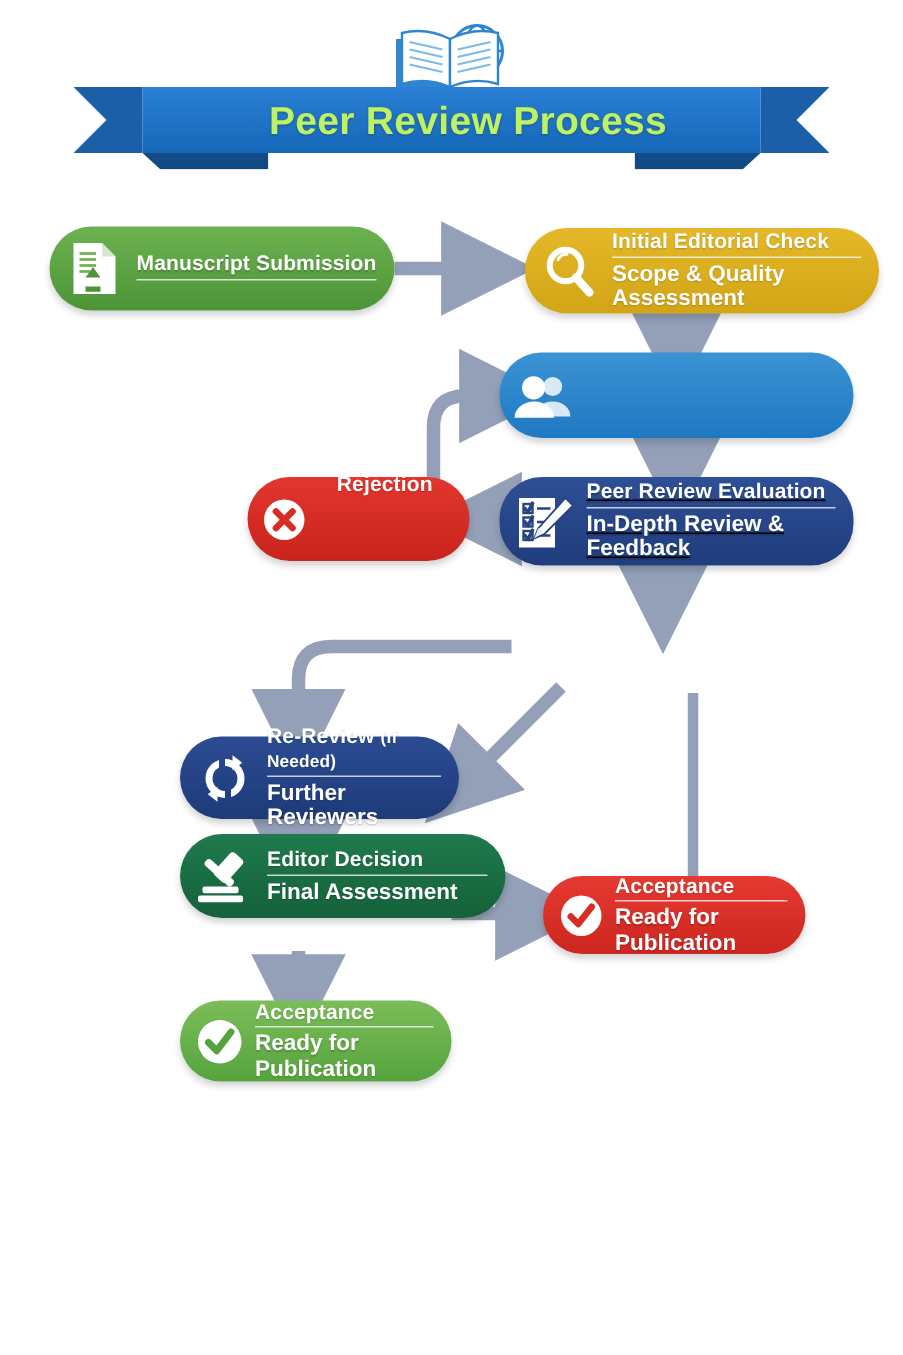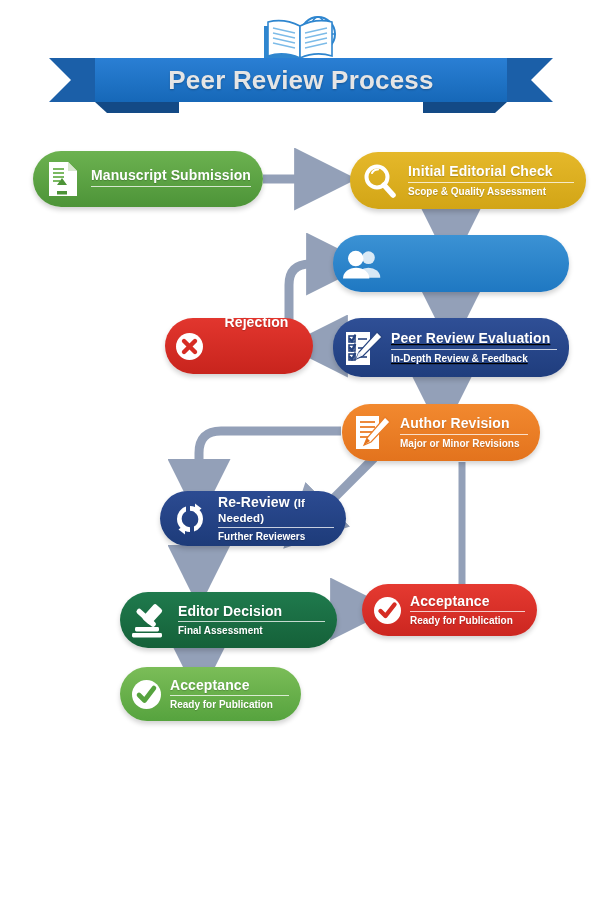--- a/index.html
+++ b/index.html
@@ -18,22 +18,23 @@
     position:absolute;left:95px;top:58px;width:412px;height:44px;
     background:#1e6fc0;
   }
   .ribbon-grad{
     position:absolute;left:0;top:0;right:0;bottom:0;
     background:linear-gradient(180deg,#2a7fd4 0%,#1668b8 100%);
   }
   .ribbon-title{
     position:absolute;left:0;top:0;width:100%;height:44px;
     display:flex;align-items:center;justify-content:center;
-    color:#e5e5e5;font-size:26px;font-weight:bold;letter-spacing:.2px;
+    color:#bef264;font-size:26px;font-weight:bold;letter-spacing:.2px;
     text-shadow:0 1px 2px rgba(0,0,0,.25);
+    padding-left:11px;
   }
   .ribbon-tail{position:absolute;width:46px;height:44px;top:58px;background:#1b5fa8;}
   .tail-left{left:49px;clip-path:polygon(0 0,100% 0,100% 100%,0 100%,22px 50%);}
   .tail-right{left:507px;clip-path:polygon(0 0,100% 0,24px 50%,100% 100%,0 100%);}
   .ribbon-fold{position:absolute;top:102px;height:11px;background:#134a86;}
   .fold-left{left:95px;width:84px;clip-path:polygon(0 0,100% 0,100% 100%,12px 100%);}
   .fold-right{left:423px;width:84px;clip-path:polygon(0 0,100% 0,72px 100%,0 100%);}
 
   
   .node{
@@ -47,21 +48,21 @@
     width:40px;height:40px;margin-left:10px;
   }
   .node .txt{
     flex:1 1 auto;display:flex;flex-direction:column;justify-content:center;
     padding:0 12px 0 8px;color:#fff;
   }
   .node .title{font-size:14px;font-weight:bold;line-height:1.05;letter-spacing:.1px;
     text-shadow:0 1px 1px rgba(0,0,0,.2);}
   .node .title .sub-paren{font-size:11.5px;font-weight:bold;}
   .node .rule{height:1px;background:rgba(255,255,255,.75);margin:3px 0 3px 0;}
-  .node .subtitle{font-size:10px;font-weight:bold;line-height:1.1;
+  .node .subtitle{font-size:15px;font-weight:bold;line-height:1.1;
     text-shadow:0 1px 1px rgba(0,0,0,.2);}
   .node.center .txt{align-items:center;text-align:center;gap:40px;}
 
   
   .n-green   {background:linear-gradient(180deg,#6cb250 0%,#4d9438 100%);}
   .n-green2  {background:linear-gradient(180deg,#7bbd58 0%,#56a33e 100%);}
   .n-gold    {background:linear-gradient(180deg,#e5b82a 0%,#d2a516 100%);margin-left:17px;}
   .n-blue    {background:linear-gradient(180deg,#3b92d4 0%,#1f78c2 100%);}
   .n-navy    {background:linear-gradient(180deg,#2f4f96 0%,#1f3d7d 100%);text-decoration:underline;}
   .n-navy2   {background:linear-gradient(180deg,#2c4b92 0%,#1d3b79 100%);}
@@ -229,61 +230,41 @@
             <line x1="20" y1="9" x2="9" y2="20"></line>
         </g>
       </svg>
     </div>
     <div class="txt" style="padding:0 8px 0 4px;">
       <div class="title">Rejection</div>
       <div class="rule"></div>
     </div>
   </div>
 
-  <div class="node n-orange" style="left:342px;top:404px;width:198px;height:57px;">
-    <div class="ico">
-      <svg width="38" height="40" viewBox="0 0 38 40">
-        <rect x="3" y="3" width="23" height="33" fill="#ffffff"></rect>
-        <g stroke="#ea7c26" stroke-width="1.8">
-          <line x1="7" y1="9" x2="22" y2="9"></line>
-            <line x1="7" y1="14" x2="22" y2="14"></line>
-          <line x1="7" y1="19" x2="22" y2="19"></line>
-            <line x1="7" y1="24" x2="17" y2="24"></line>
-        </g>
-        <path d="M32 4 L37 9 L18 29 L11 32 L14 25 Z" fill="#ffffff" stroke="#ea7c26" stroke-width="1.2"></path>
-        <path d="M11 32 L14 25 L17 28 Z" fill="#e3731d"></path>
-      </svg>
-    </div>
-    <div class="txt">
-      <div class="title">Author Revision</div>
-      <div class="rule"></div>
-      <div class="subtitle">Major or Minor Revisions</div>
-    </div>
-  </div>
-
-  <div class="node n-navy2" style="left:120px;top:491px;width:186px;height:55px;margin-left:40px;">
+
+  <div class="node n-navy2" style="left:120px;top:491px;width:186px;height:55px;">
     <div class="ico">
       <svg width="34" height="34" viewBox="0 0 34 34">
         <path d="M17 4 A13 13 0 0 1 30 17 A13 13 0 0 1 21 29.4 L21 24.4 A8.3 8.3 0 0 0 25.3 17 A8.3 8.3 0 0 0 17 8.7 Z" fill="#ffffff"></path>
         <path d="M17 30 A13 13 0 0 1 4 17 A13 13 0 0 1 13 4.6 L13 9.6 A8.3 8.3 0 0 0 8.7 17 A8.3 8.3 0 0 0 17 25.3 Z" fill="#ffffff"></path>
         <path d="M22 1.5 L28.5 6.5 L22 11.5 Z" fill="#ffffff"></path>
         <path d="M12 32.5 L5.5 27.5 L12 22.5 Z" fill="#ffffff"></path>
       </svg>
     </div>
     <div class="txt">
       <div class="title">
         <span>Re-Review</span>
         <span class="sub-paren"> (If Needed)</span>
       </div>
       <div class="rule"></div>
       <div class="subtitle">Further Reviewers</div>
     </div>
   </div>
 
-  <div class="node n-dgreen" style="left:120px;top:592px;width:217px;height:56px;align-items:center;">
+  <div class="node n-dgreen" style="left:120px;top:556px;width:217px;height:56px;align-items:center;">
     <div class="ico">
       <svg width="38" height="36" viewBox="0 0 38 36">
         <rect x="16" y="2" width="11" height="20" rx="2.5" fill="#ffffff" transform="rotate(42 21 12)"></rect>
         <rect x="3" y="13" width="24" height="5.5" rx="2.5" fill="#ffffff" transform="rotate(42 15 16)"></rect>
         <rect x="4" y="25" width="24" height="4.5" rx="1.4" fill="#ffffff"></rect>
         <rect x="1" y="31" width="30" height="4.5" rx="1.4" fill="#ffffff"></rect>
       </svg>
     </div>
     <div class="txt">
       <div class="title">Editor Decision</div>

